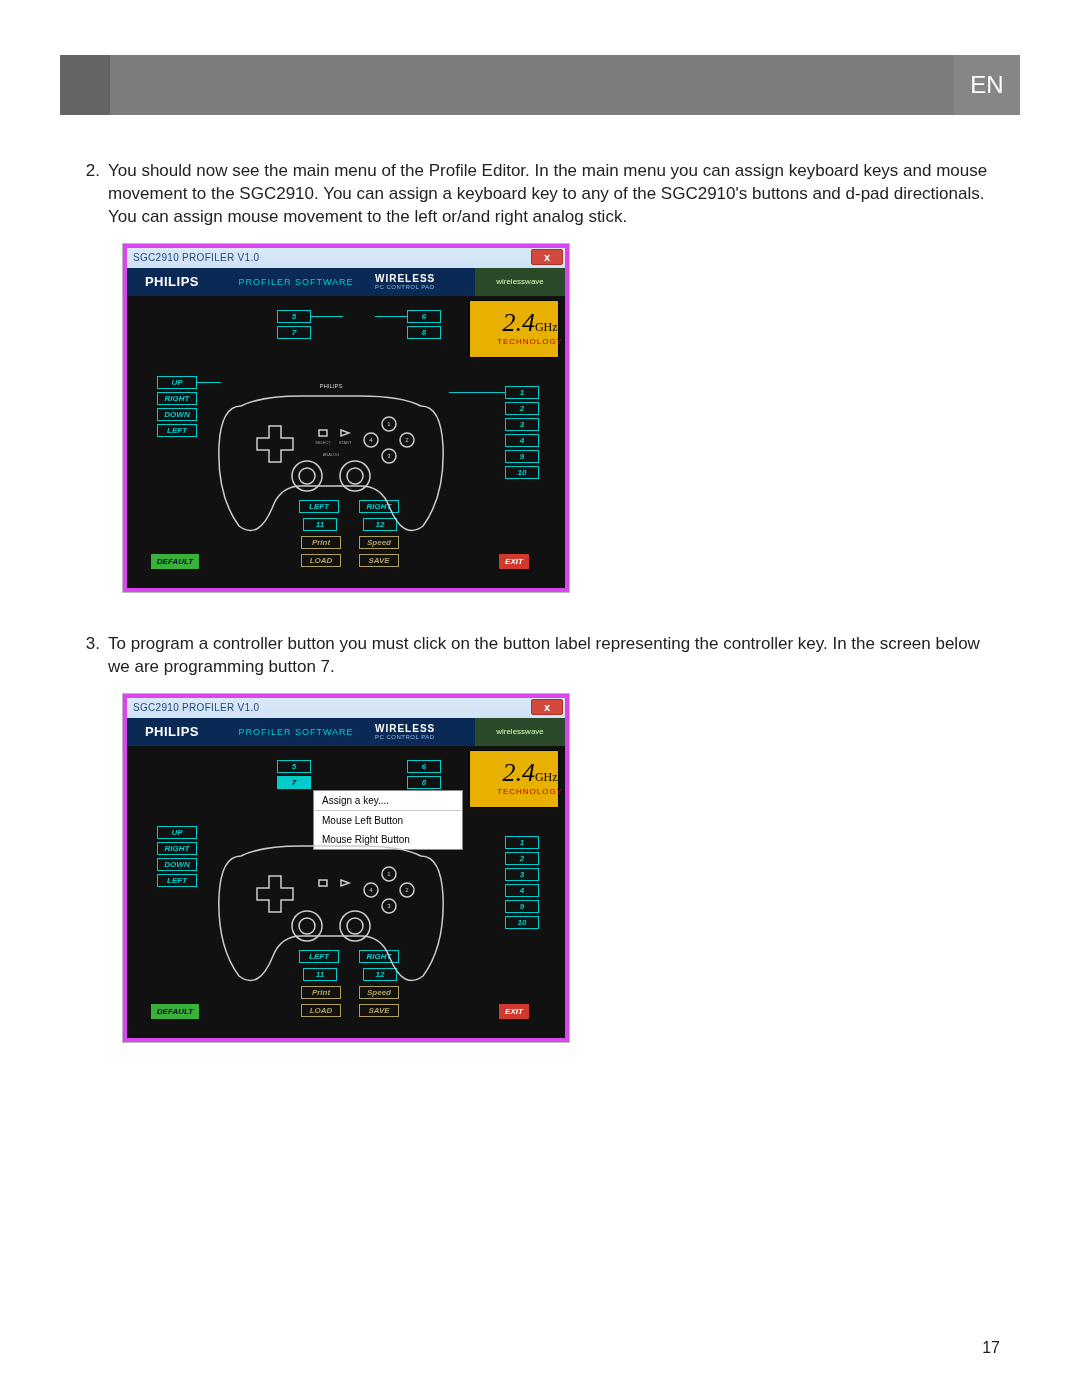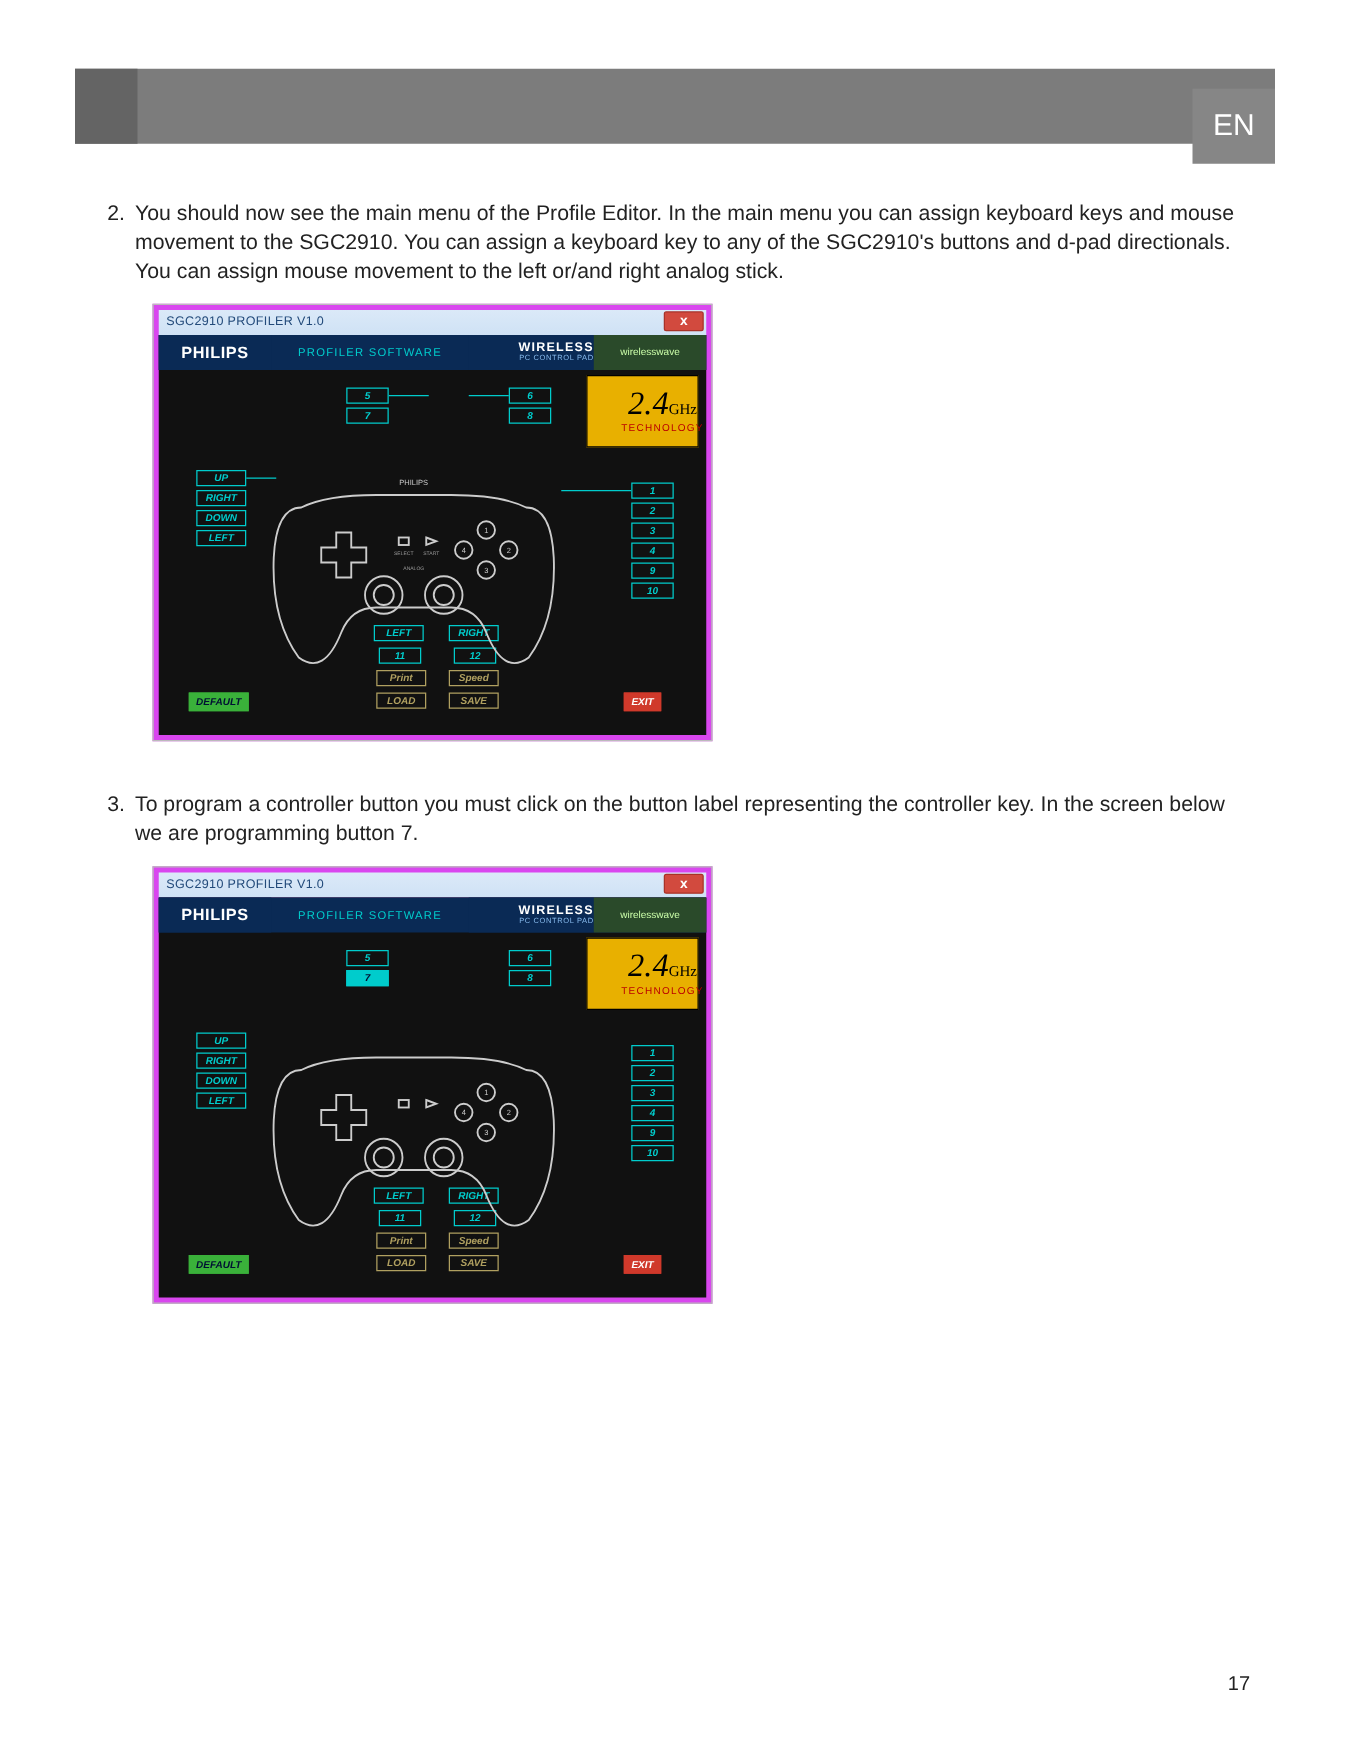--- a/index.html
+++ b/index.html
@@ -3,39 +3,39 @@
 <meta charset="utf-8">
 <style>
   * { box-sizing: border-box; margin: 0; padding: 0; }
   html, body { width: 1080px; background: #fff; font-family: Arial, Helvetica, sans-serif; color: #222; }
   .page { width: 1080px; height: 1397px; position: relative; overflow: hidden; }
 
   
   .hdr { position: absolute; left: 60px; right: 60px; top: 55px; height: 60px; background: #7c7c7c; display: flex; align-items: center; }
   .hdr-left { width: 50px; height: 100%; background: #646464; }
   .hdr-title { padding-left: 10px; font-size: 38px; font-weight: 400; color: #fff; }
-  .hdr-lang { position: absolute; right: 0; top: 16px; width: 66px; height: 100%; background: #868686; display: flex; align-items: center; justify-content: center; font-size: 24px; color: #fff; }
+  .hdr-lang { position: absolute; right: 0; top: 0; width: 66px; height: 100%; background: #868686; display: flex; align-items: center; justify-content: center; font-size: 24px; color: #fff; }
 
   .content { position: absolute; left: 80px; right: 80px; top: 160px; }
   .step { display: flex; font-size: 17px; line-height: 1.35; margin-bottom: 14px; }
   .step-num { width: 28px; flex: 0 0 28px; text-align: right; padding-right: 8px; }
   .step-txt { flex: 1; }
 
   
   .shot-wrap { margin-left: 42px; margin-top: 8px; margin-bottom: 40px; }
   .shot-frame { width: 448px; border: 1px solid #bbb; padding: 4px; background: #d946ef; }
   .titlebar { height: 20px; background: linear-gradient(#dbe9f8,#cfe2f5); position: relative; display:flex; align-items:center; padding-left:6px; }
   .titlebar-text { font-size: 10px; color: #224a7a; letter-spacing: .3px; }
   .titlebar .xbtn { position:absolute; right:2px; top:1px; width:32px; height:16px; background:#d24a3e; border:1px solid #a83228; border-radius:2px; display:flex;align-items:center;justify-content:center;color:#fff;font-size:11px;font-weight:bold; }
   .app { background:#111; color:#fff; position:relative; height:320px; }
 
   .topbar { height:28px; background:#0a2a55; display:flex; align-items:stretch; }
   .philips { width:90px; display:flex;align-items:center;justify-content:center;font-weight:bold;font-size:13px;letter-spacing:.5px;background:#0a2a55;color:#fff; }
   .soft { flex:1; display:flex;align-items:center;justify-content:center;font-size:9px;letter-spacing:1px;color:#0cc; }
-  .wireless { width:100px; background:#0a2a55;display:flex;flex-direction:column;align-items:flex-end;justify-content:center;color:#fff; }
+  .wireless { width:100px; background:#0a2a55;display:flex;flex-direction:column;align-items:flex-start;justify-content:center;color:#fff; }
   .wireless .w1 { font-size:10px;font-weight:bold;letter-spacing:1px; }
   .wireless .w2 { font-size:6px;color:#8be;letter-spacing:.5px; }
   .brand2 { width:90px; background:#2a4a2a;display:flex;align-items:center;justify-content:center;font-size:8px;color:#cfa; }
 
   .body { position:absolute; top:28px; left:0; right:0; bottom:0; }
 
   
   .badge24 { position:absolute; right:6px; top:4px; width:90px; height:58px; background:#e8b000; color:#000;display:flex;flex-direction:column;align-items:center;justify-content:center;border:1px solid #000;padding-left:32px; }
   .badge24 .big { font-size:26px; font-style:italic;font-family:Georgia,serif;line-height:.9; }
   .badge24 .ghz { font-size:12px;font-family:Georgia,serif; }
@@ -224,20 +224,26 @@
             <div class="lbl" style="left:176px;top:222px">11</div>
             <div class="lbl" style="left:236px;top:222px">12</div>
 
             <div class="lbl act" style="left:174px;top:240px">Print</div>
             <div class="lbl act" style="left:232px;top:240px">Speed</div>
             <div class="lbl act" style="left:174px;top:258px">LOAD</div>
             <div class="lbl act" style="left:232px;top:258px">SAVE</div>
             <div class="lbl def" style="left:24px;top:258px">DEFAULT</div>
             <div class="lbl exit" style="left:372px;top:258px">EXIT</div>
 
+            <div class="ctx" style="left:186px;top:44px;width:150px">
+              <div>Assign a key....</div>
+              <div class="sep"></div>
+              <div>Mouse Left Button</div>
+              <div>Mouse Right Button</div>
+            </div>
 
             <div class="ctrl">
               <svg viewBox="0 0 240 170">
                 <g fill="none" stroke="#ccc" stroke-width="1.5">
                   <path d="M30 40 Q10 40 8 80 Q6 130 28 160 Q48 175 62 140 Q70 120 90 120 L150 120 Q170 120 178 140 Q192 175 212 160 Q234 130 232 80 Q230 40 210 40 Q190 30 150 30 L90 30 Q50 30 30 40 Z"></path>
                   <path d="M58 60 h12 v12 h12 v12 h-12 v12 h-12 v-12 h-12 v-12 h12 z"></path>
                   <circle cx="178" cy="58" r="7"></circle>
                     <circle cx="196" cy="74" r="7"></circle>
                     <circle cx="178" cy="90" r="7"></circle>
                     <circle cx="160" cy="74" r="7"></circle>

